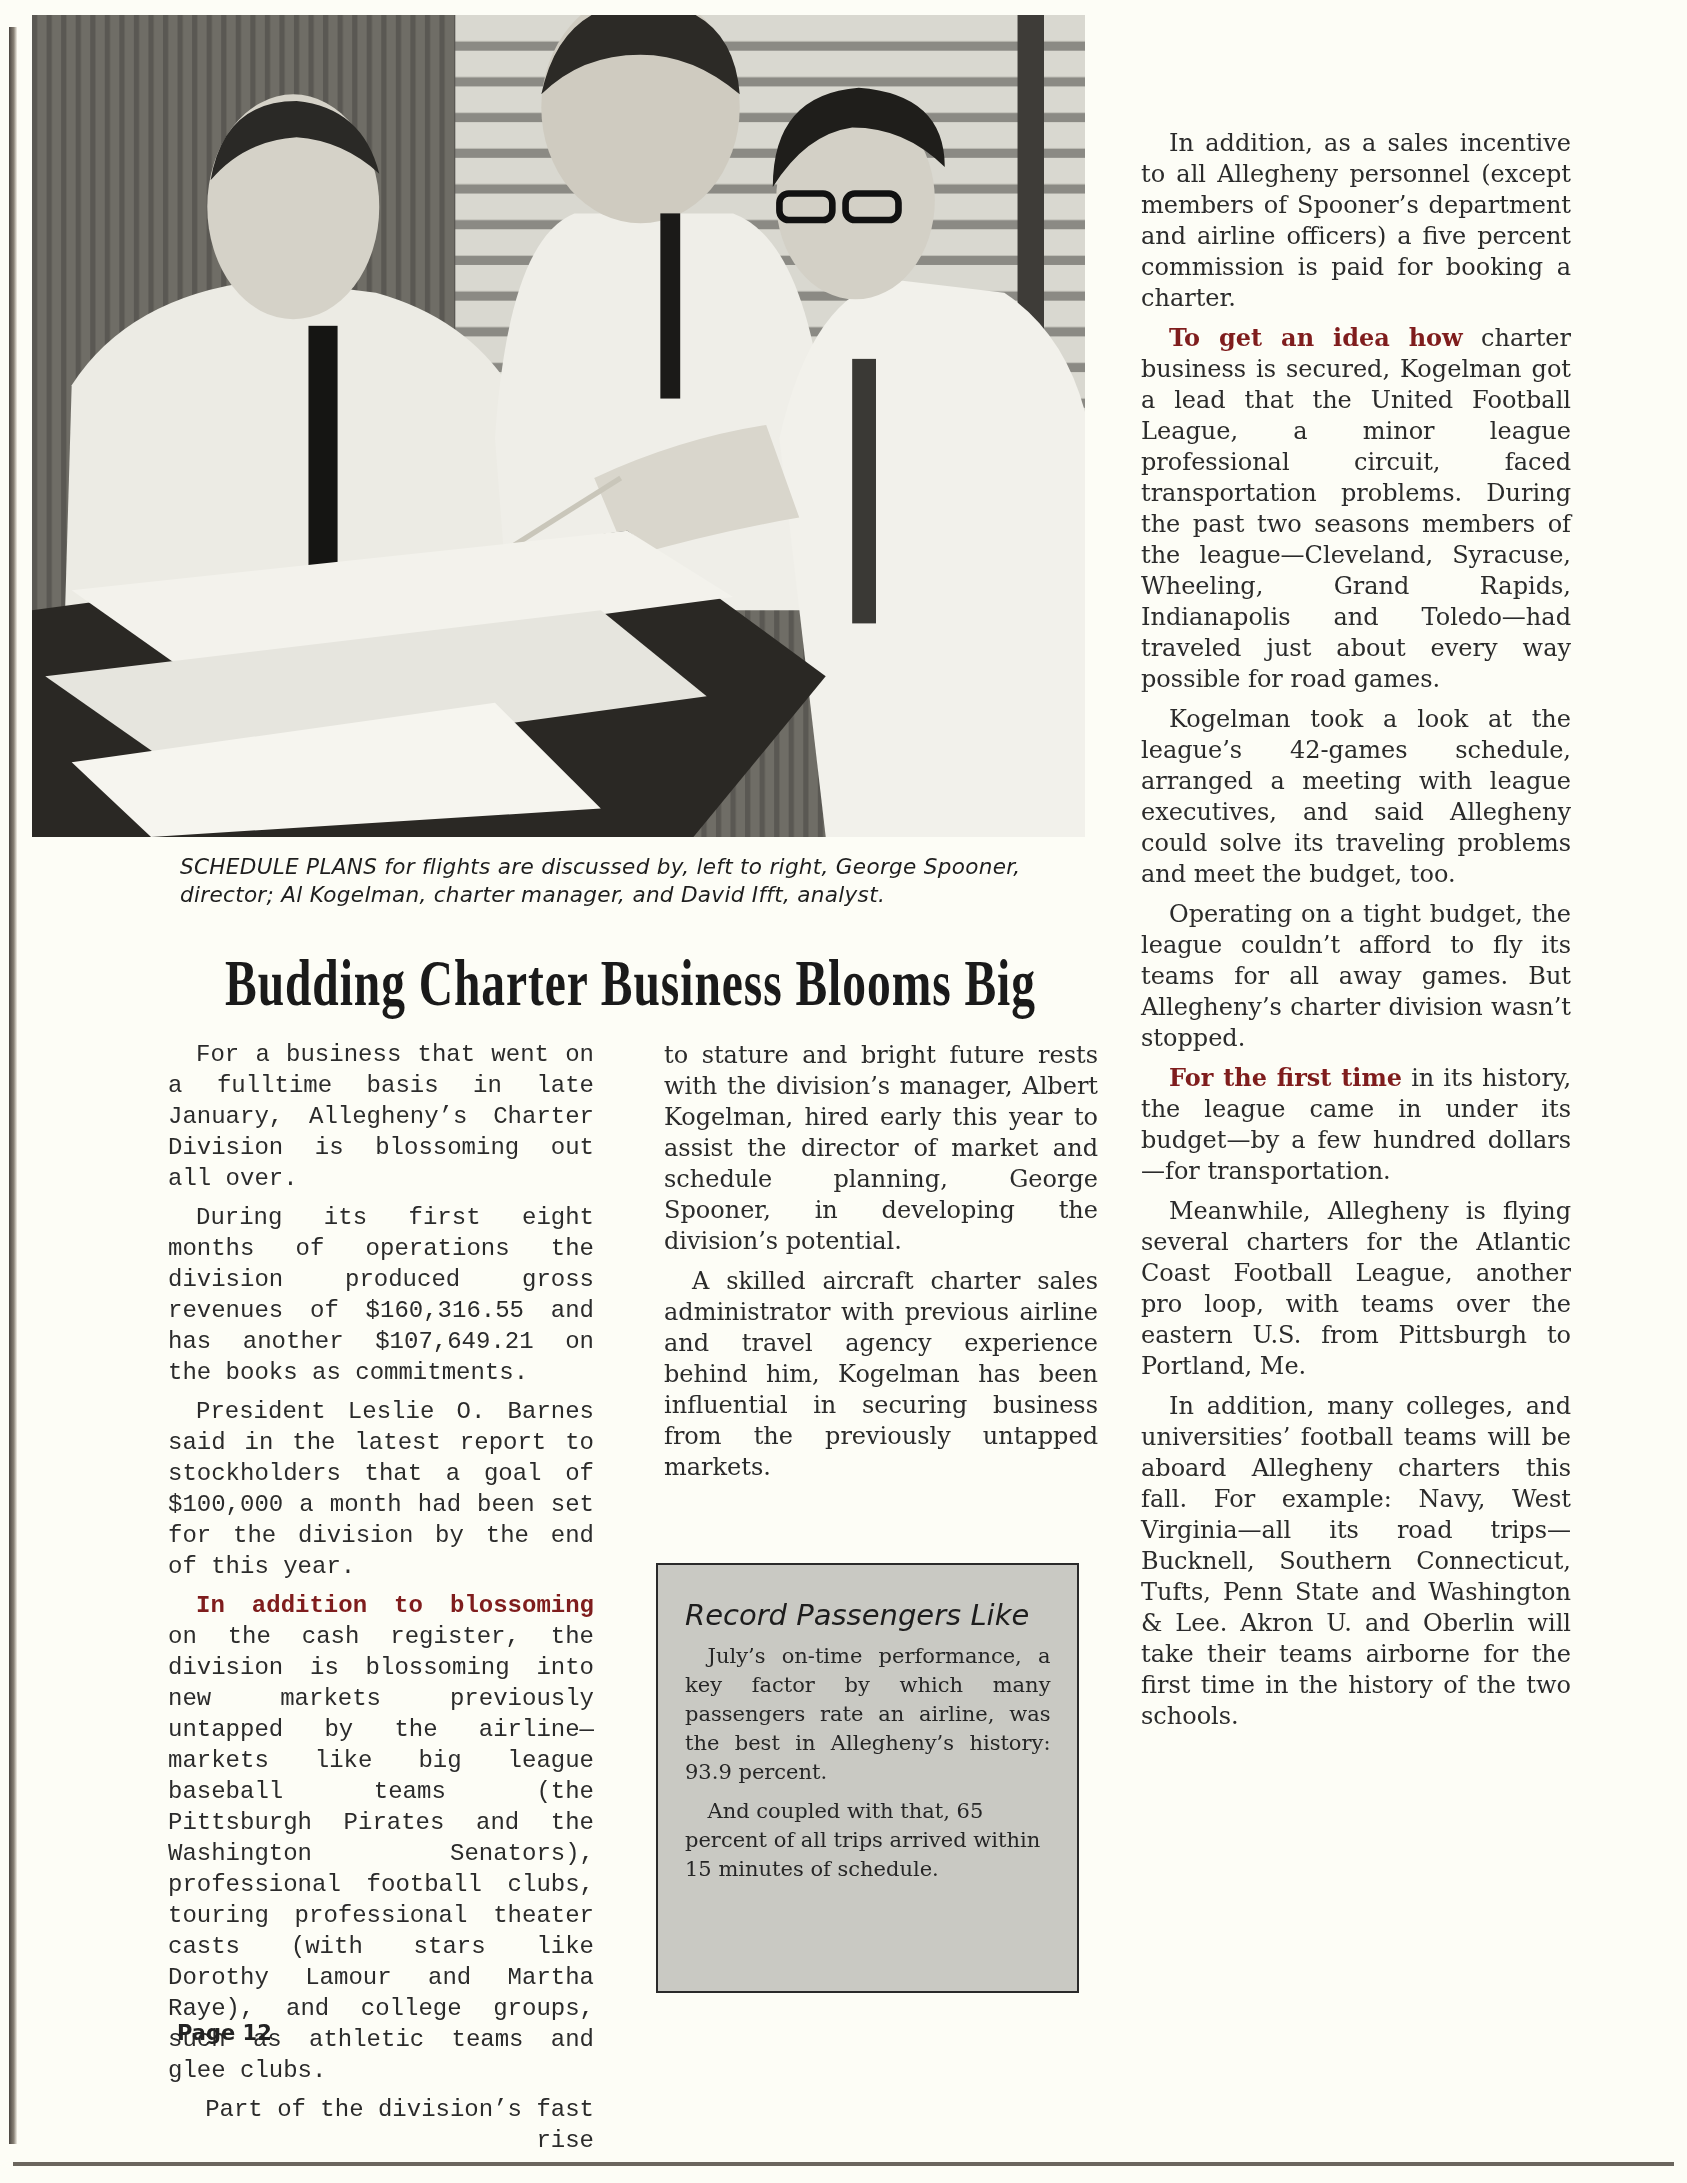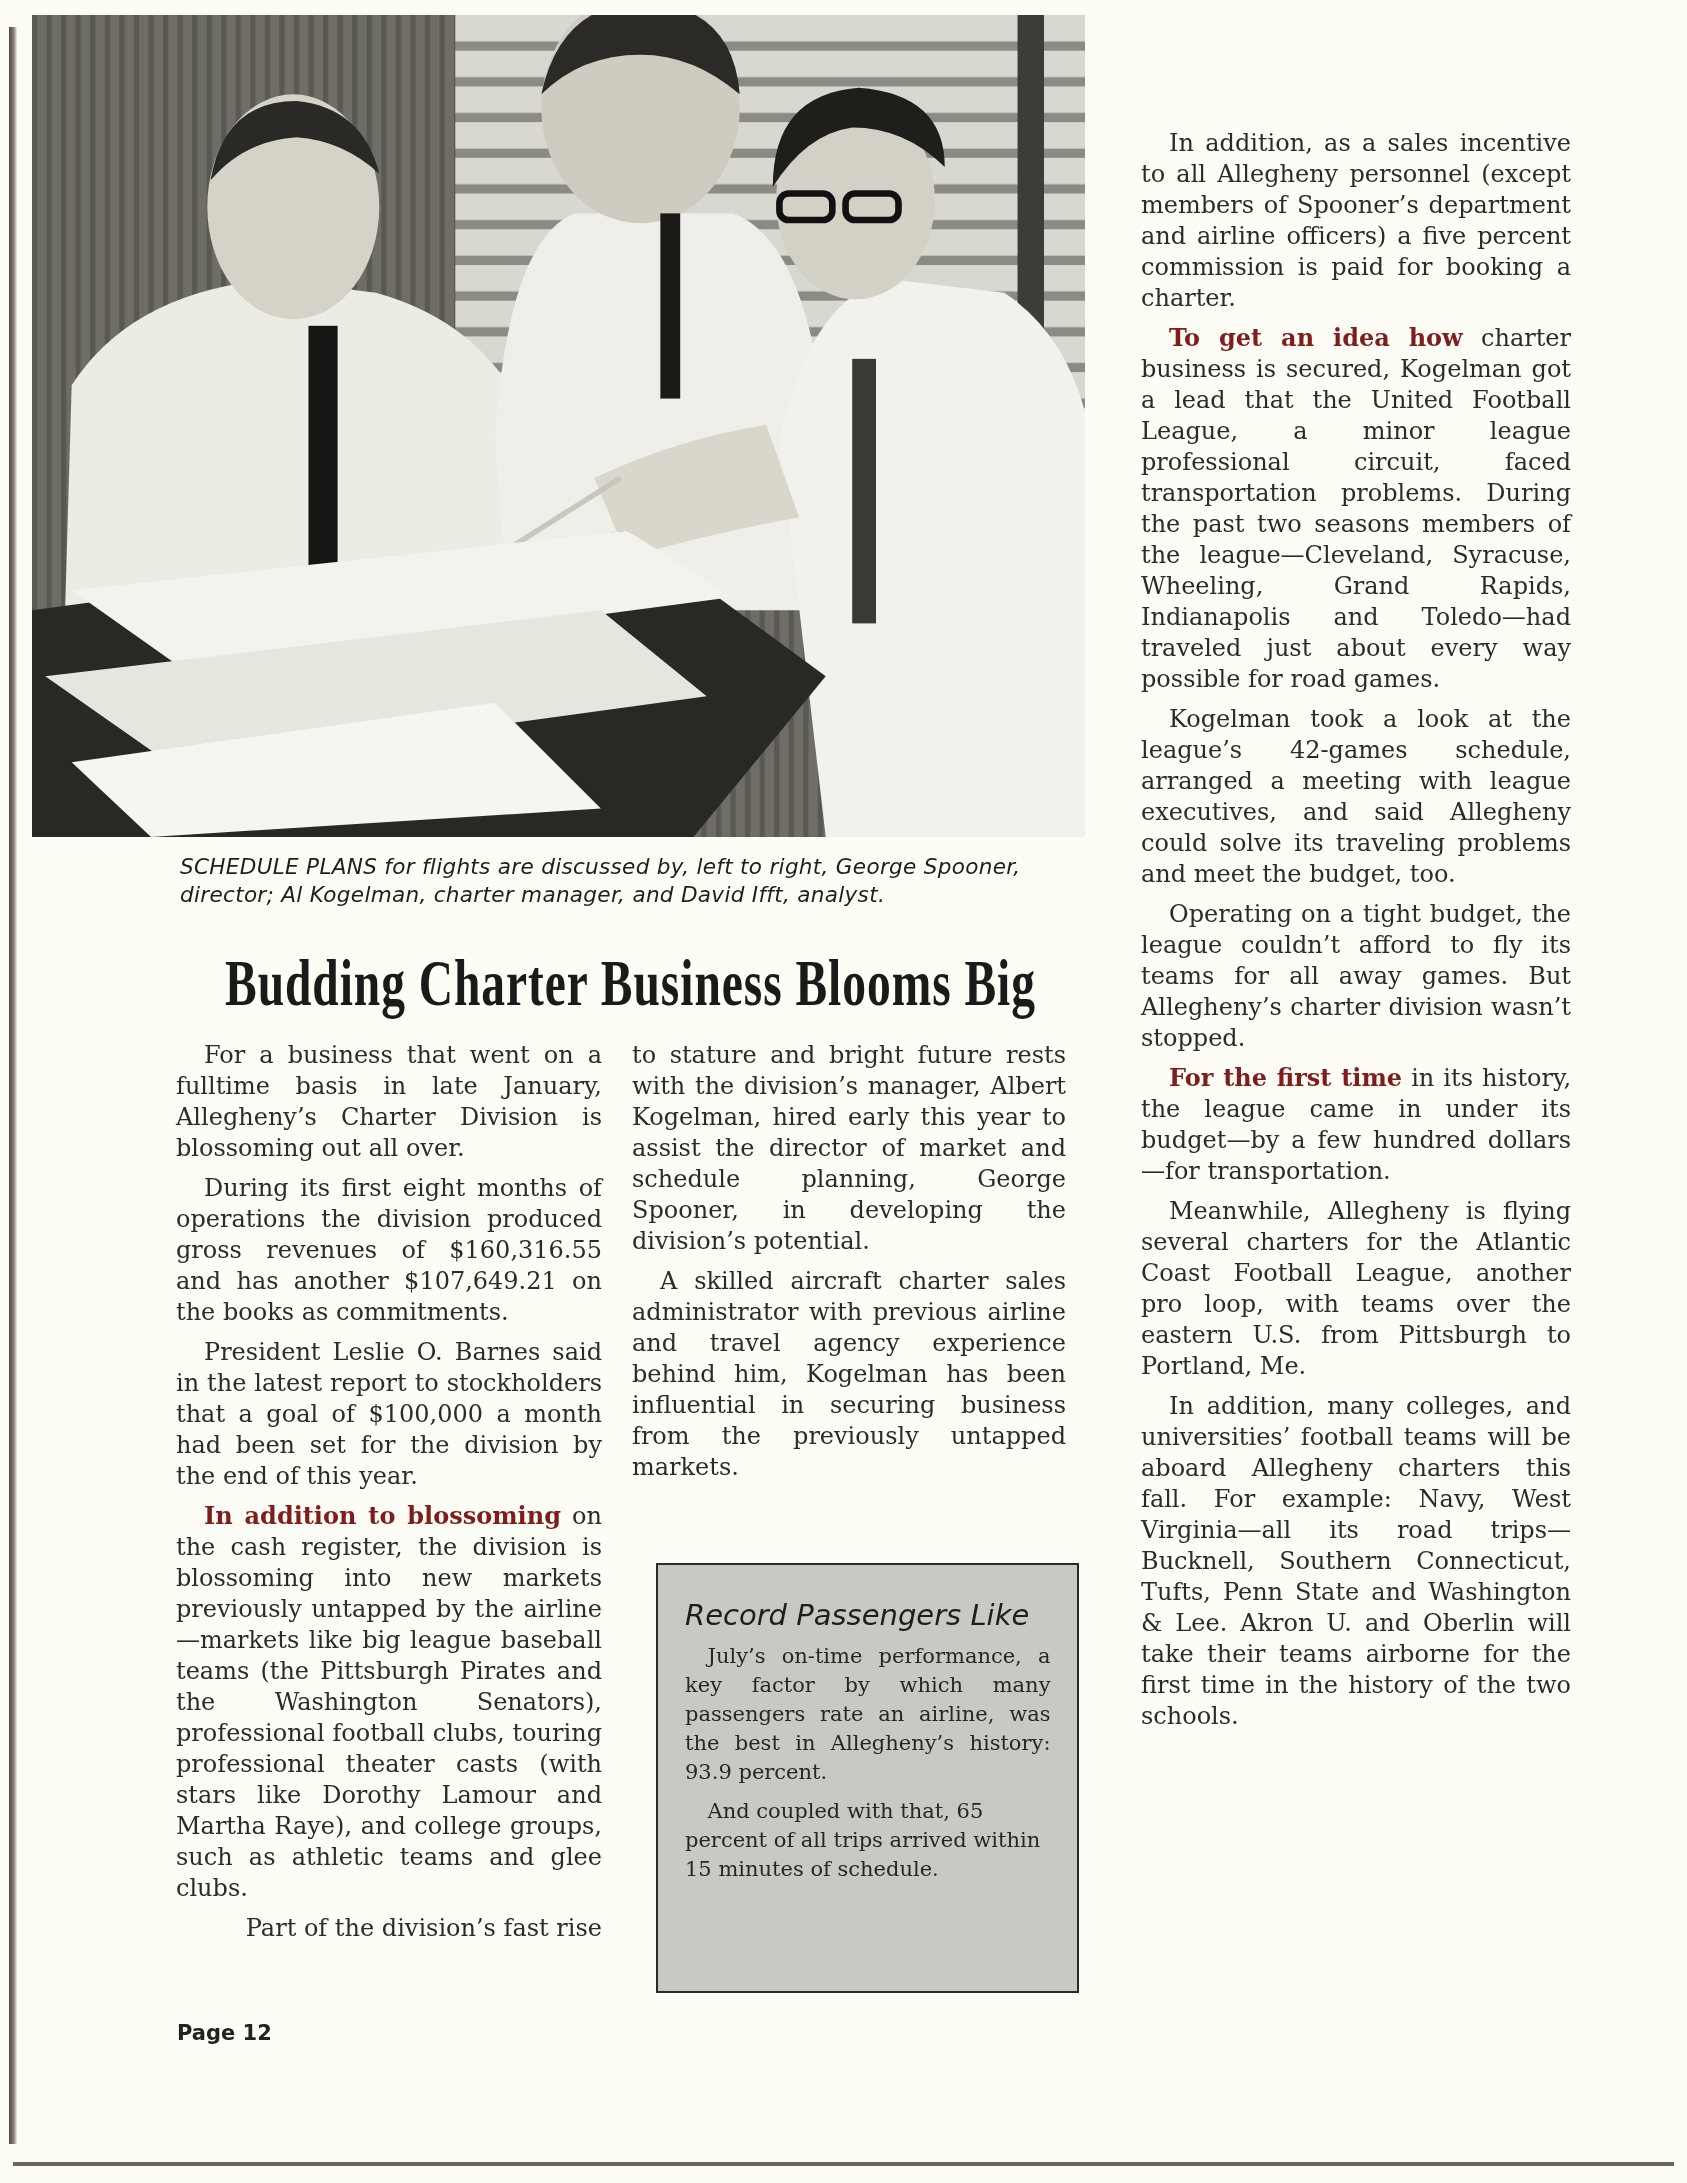--- a/index.html
+++ b/index.html
@@ -35,22 +35,22 @@
     font-weight: bold; font-size: 66px; line-height: 73px; color: #1a1a1a;
     letter-spacing: 1.3px; transform: scaleX(0.72); transform-origin: left top;
     white-space: nowrap;
   }
   .column {
     position: absolute; font-size: 24px; line-height: 31px;
     text-align: justify; hyphens: manual;
   }
   .column p { margin: 0 0 8px 0; text-indent: 28px; }
   .column b { color: #7f1d1d; }
-  .col-1 { left: 176px; top: 1039px; width: 426px; }
-  .col-2 { left: 632px; top: 1039px; width: 434px; }
+  .col-1 { left: 168px; top: 1039px; width: 426px; font-family: Liberation Mono, monospace; }
+  .col-2 { left: 664px; top: 1039px; width: 434px; }
   .col-3 { left: 1141px; top: 127px; width: 430px; }
   .sidebar {
     position: absolute; left: 656px; top: 1563px; width: 423px; height: 430px;
     background: #c9c9c3; border: 2.6px solid #2a2a2a; box-sizing: border-box;
     padding: 32px 26.5px 20px 32px;
   }
   .sidebar h3 {
     margin: 0 0 9.3px 0;
     font-family: "DejaVu Sans", "Liberation Sans", sans-serif;
     font-style: italic; font-weight: normal; font-size: 29px; line-height: 36px; color: #1d1d1d;

